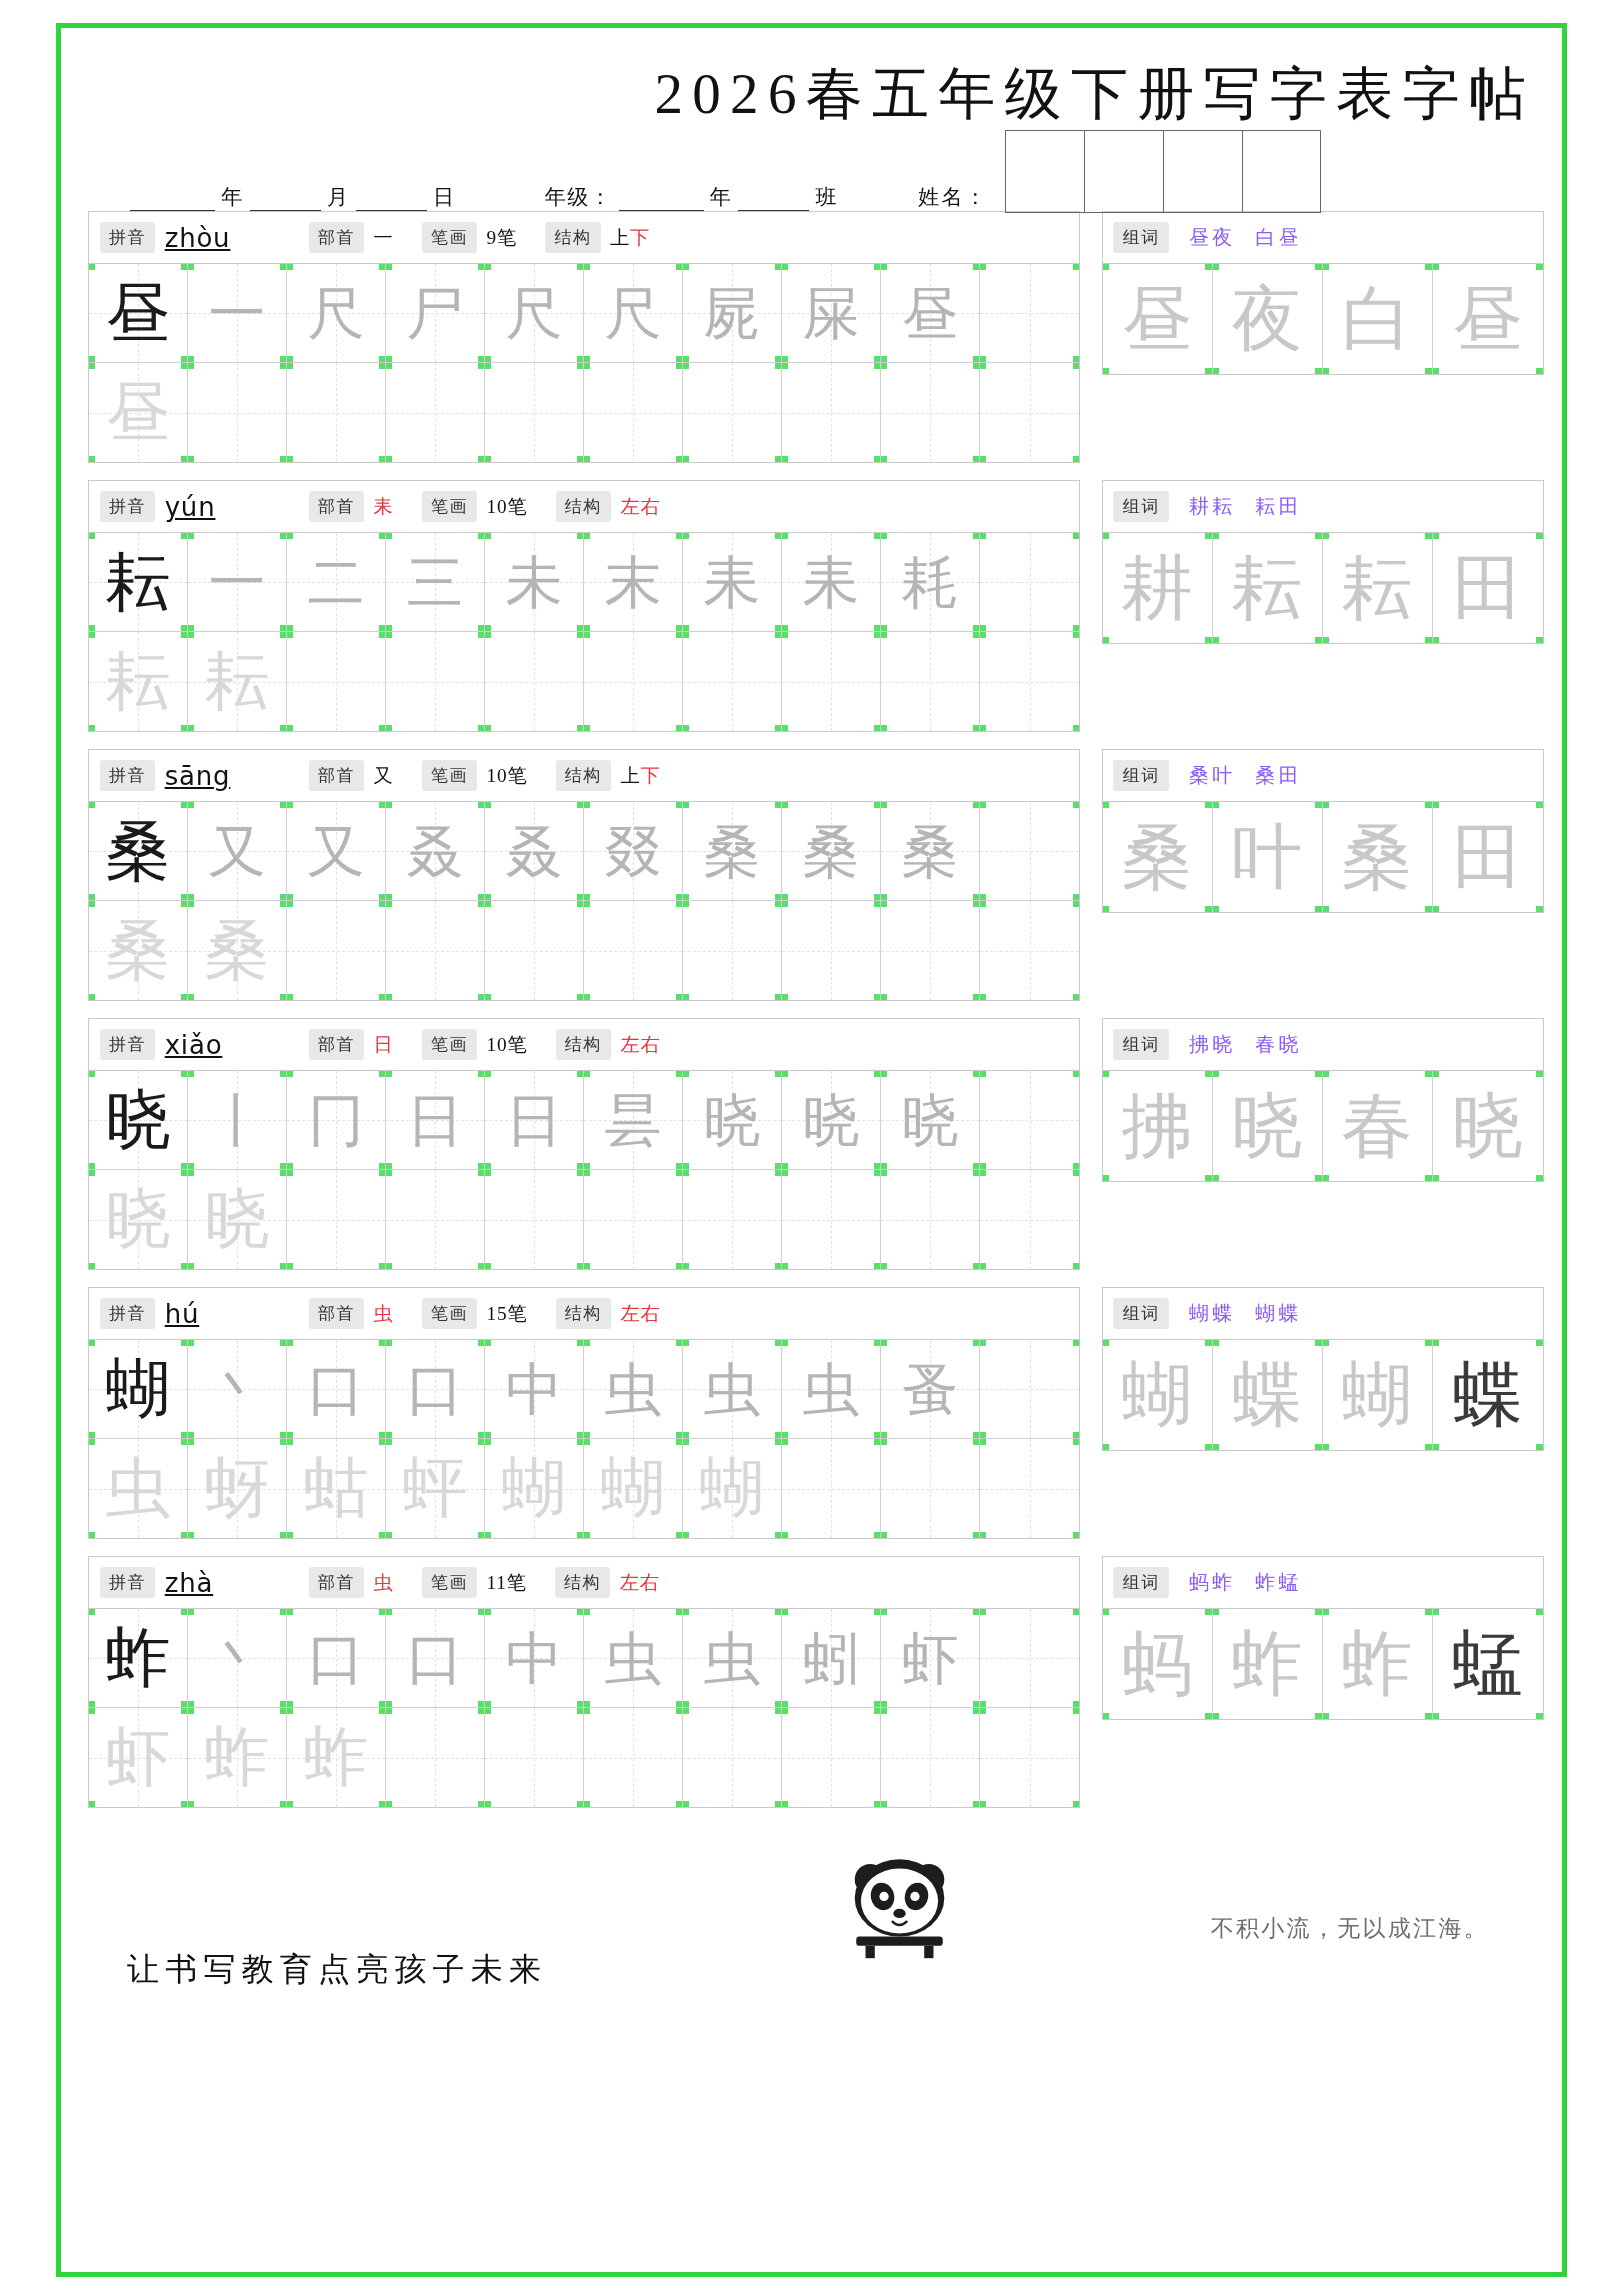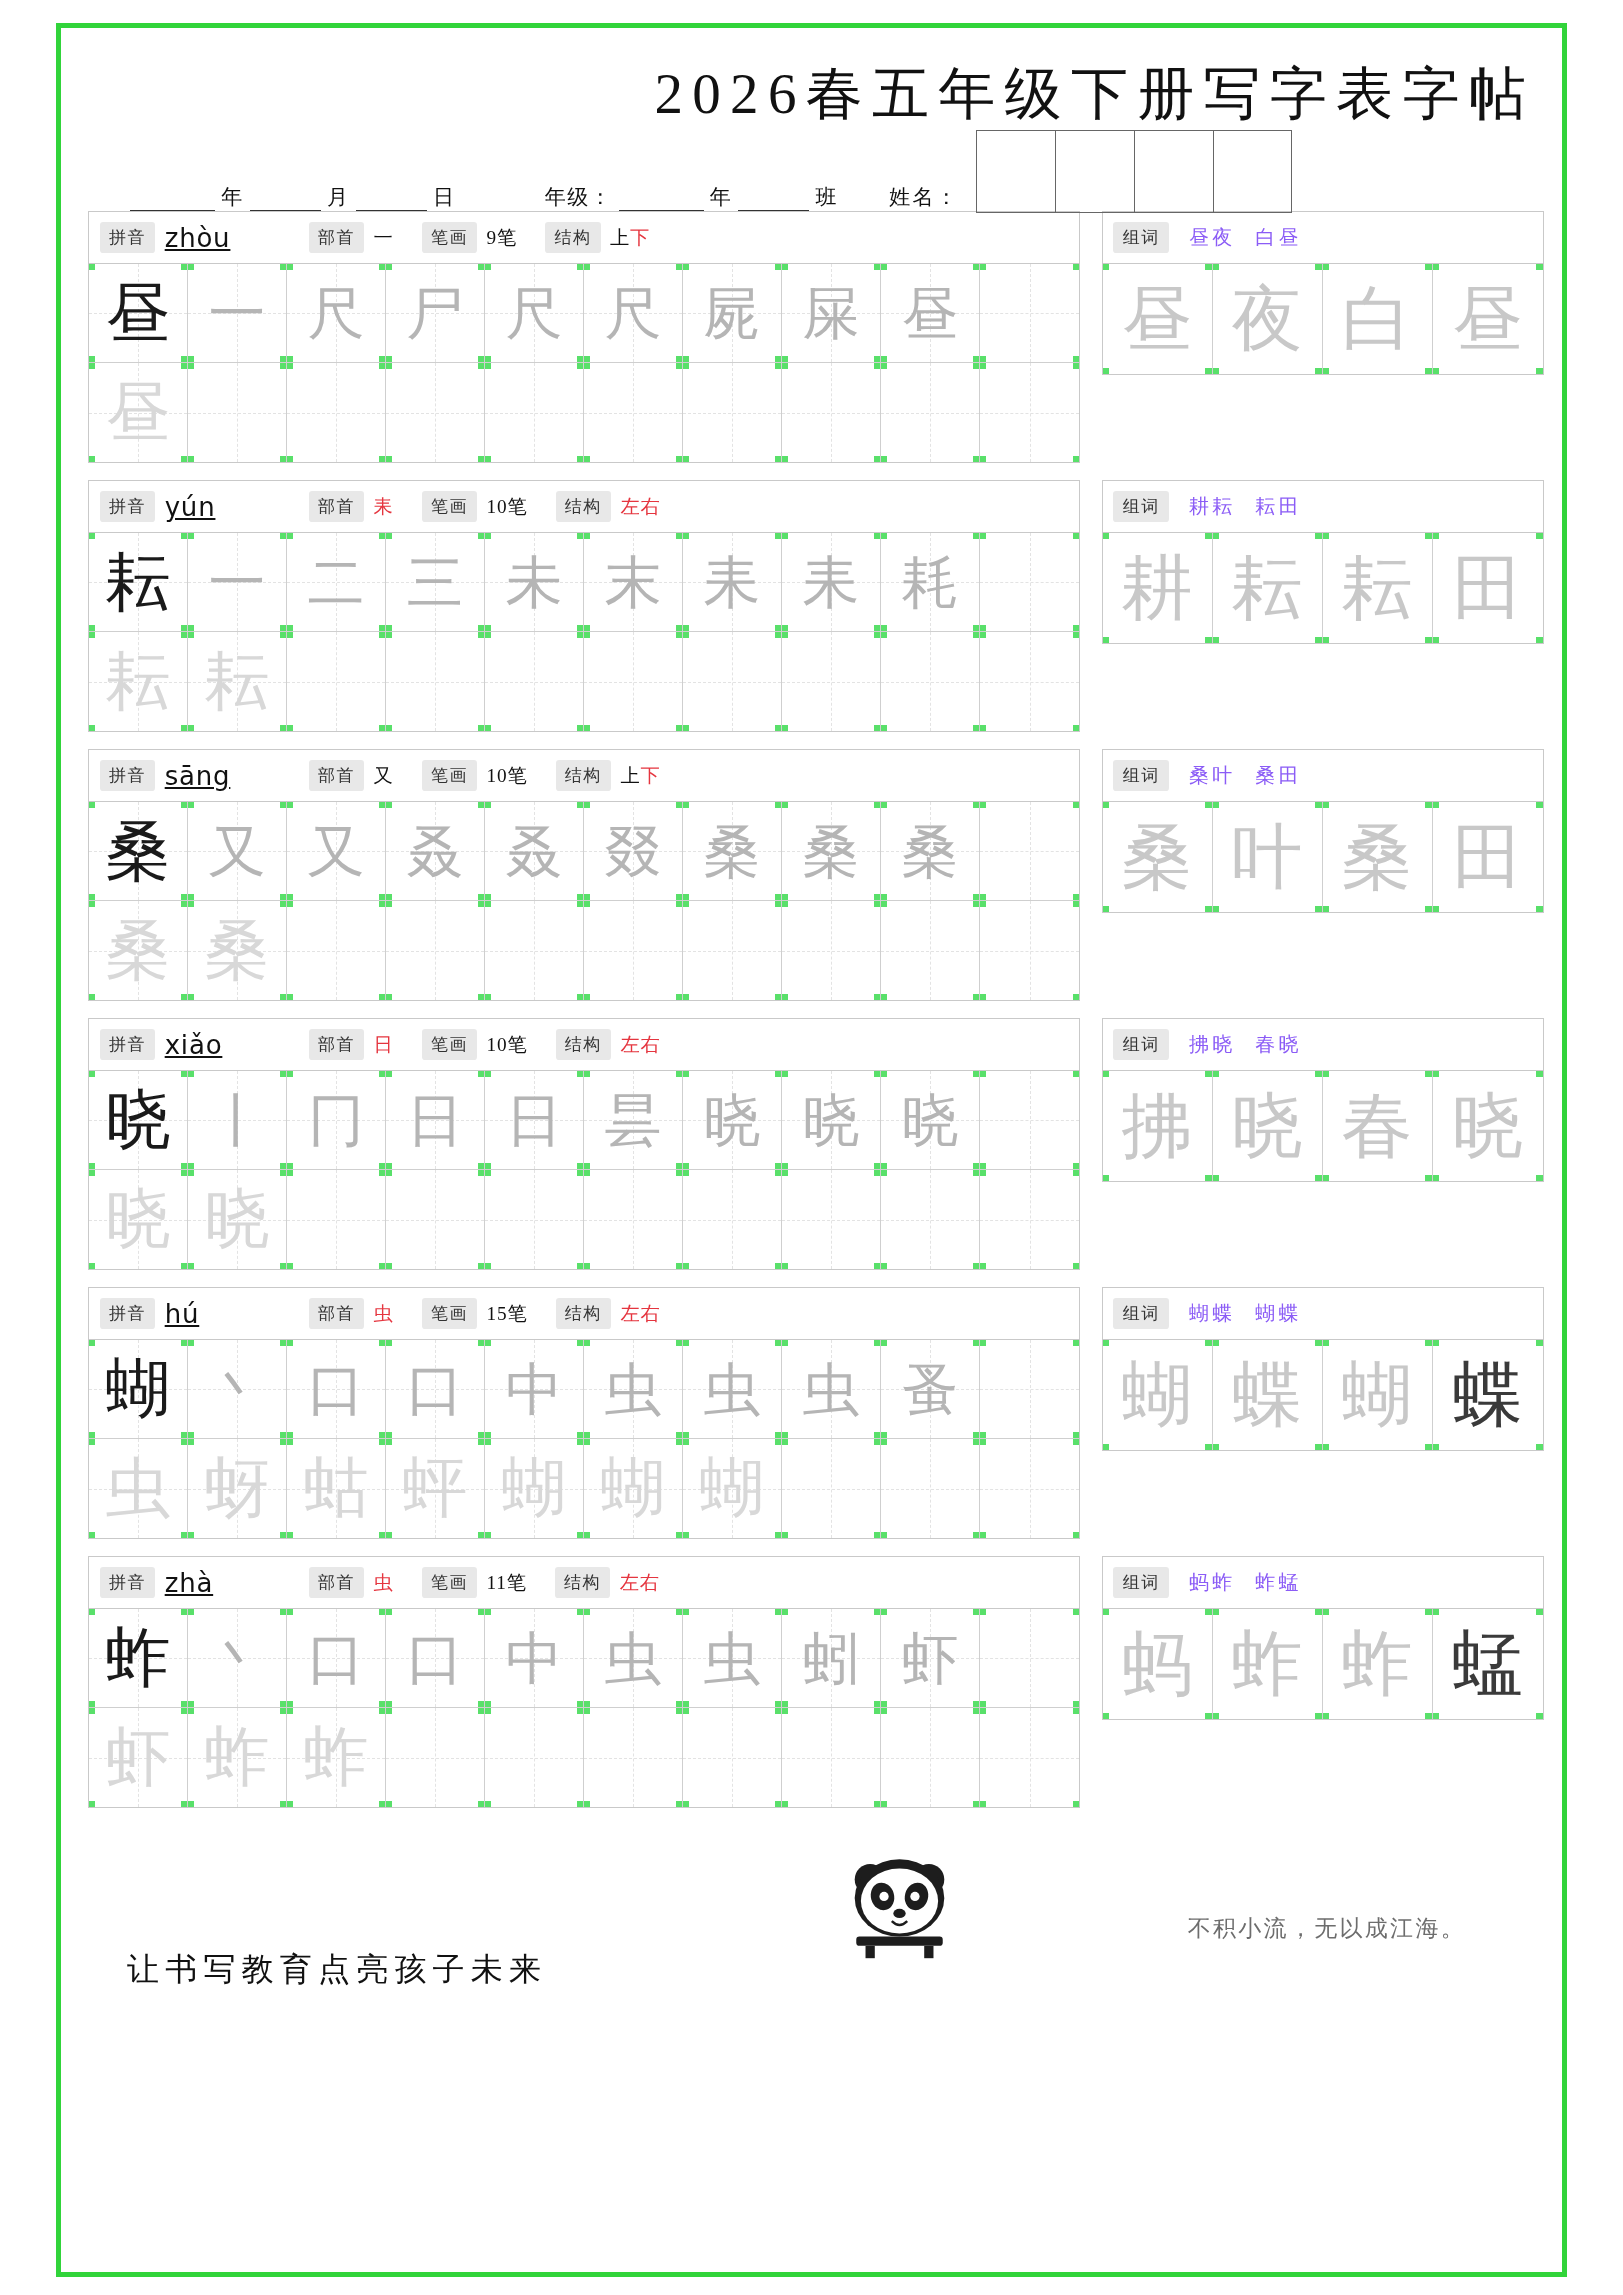--- a/index.html
+++ b/index.html
@@ -54,21 +54,21 @@
   .ul{
     display:inline-block;
     border-bottom:1.2px solid #333;
     height:23px;
   }
   .w110{width:85px}
   .w92{width:71px}
   .mlbl{margin:0 6.2px 0 6.2px;letter-spacing:1.5px;}
   .spacer-1{width:77px}
   .spacer-2{width:45px}
-  .name-lbl{letter-spacing:2.3px}
+  .name-lbl{margin-left:29px;letter-spacing:2.3px}
   .name-boxes{
     display:flex;
     margin-left:17px;
     margin-bottom:-1.5px;
   }
   .name-boxes div{
     width:79px;height:83px;
     border:1.1px solid #666;
     border-right:none;
     box-sizing:border-box;
@@ -201,21 +201,21 @@
     font-size:23px;color:#111;letter-spacing:3.1px;
     margin-top:15.5px;
   }
   .stars{color:#111;font-size:23px;letter-spacing:4.6px;margin-left:6.2px;}
   .slogan{
     position:absolute;left:39px;bottom:11px;
     font-size:32px;letter-spacing:6.2px;color:#111;
     font-family:"Liberation Serif", serif;
   }
   .motto{
-    position:absolute;right:69px;bottom:59px;
+    position:absolute;right:46px;bottom:59px;
     font-size:23px;color:#6d6d6d;letter-spacing:2.3px;
   }
   .panda{
     position:absolute;left:742px;bottom:37px;
     width:139px;height:116px;
   }
 </style>
 </head>
 <body>
 

